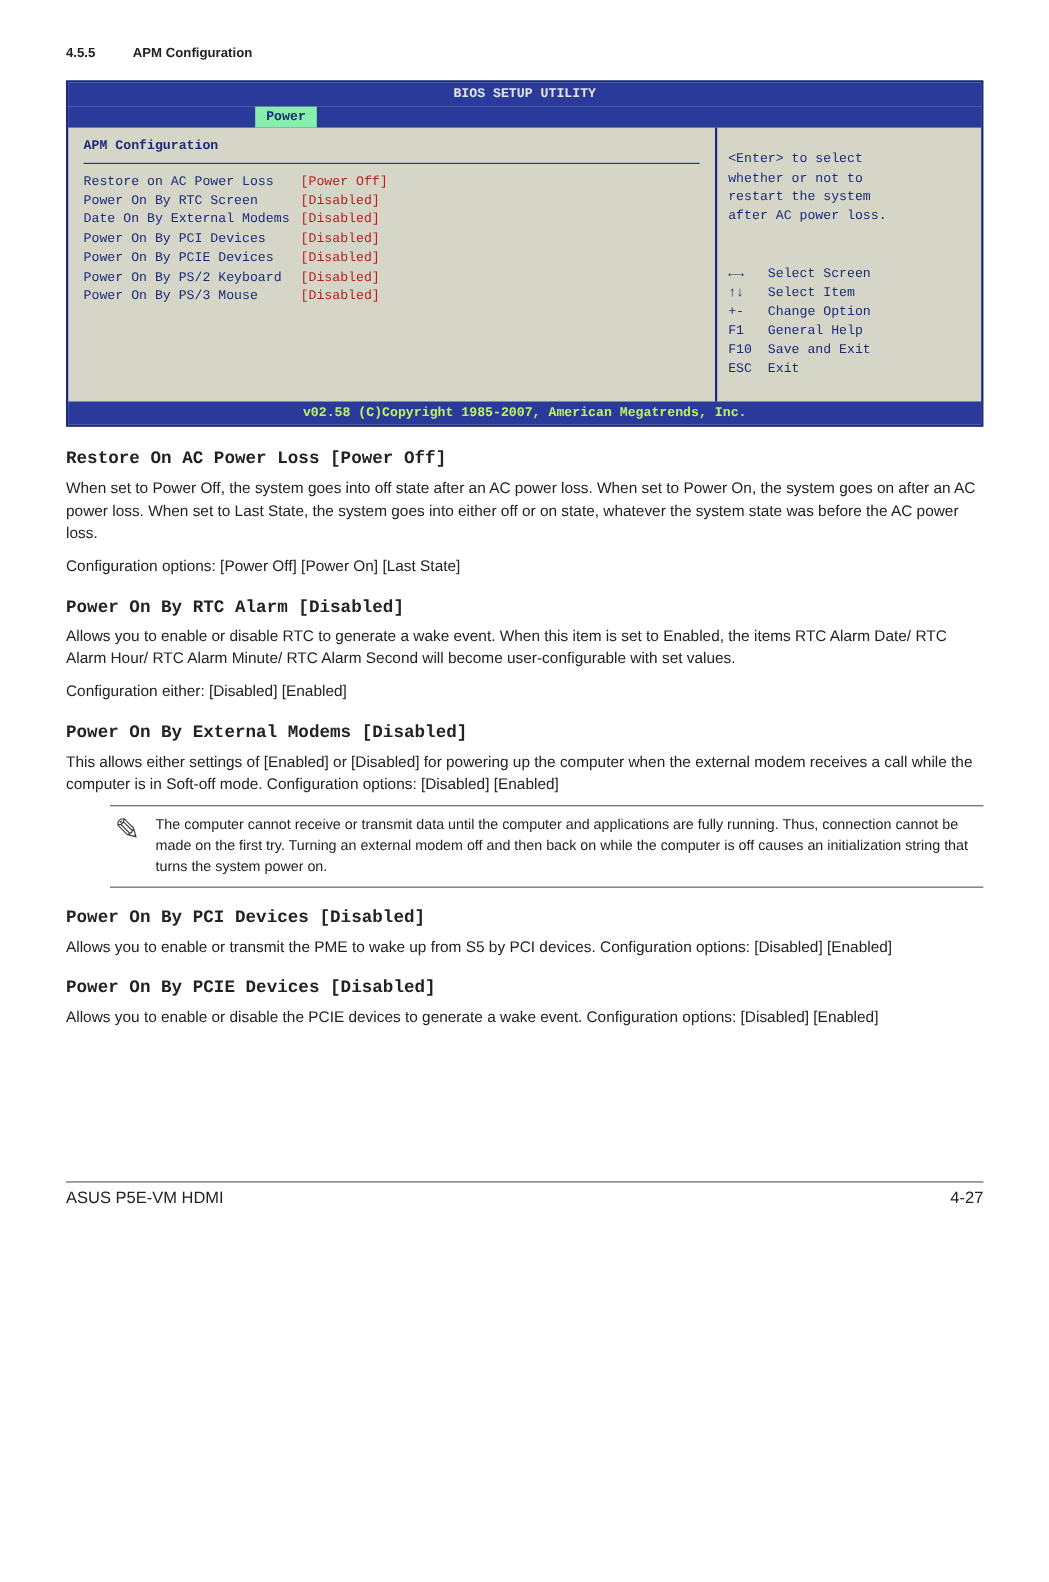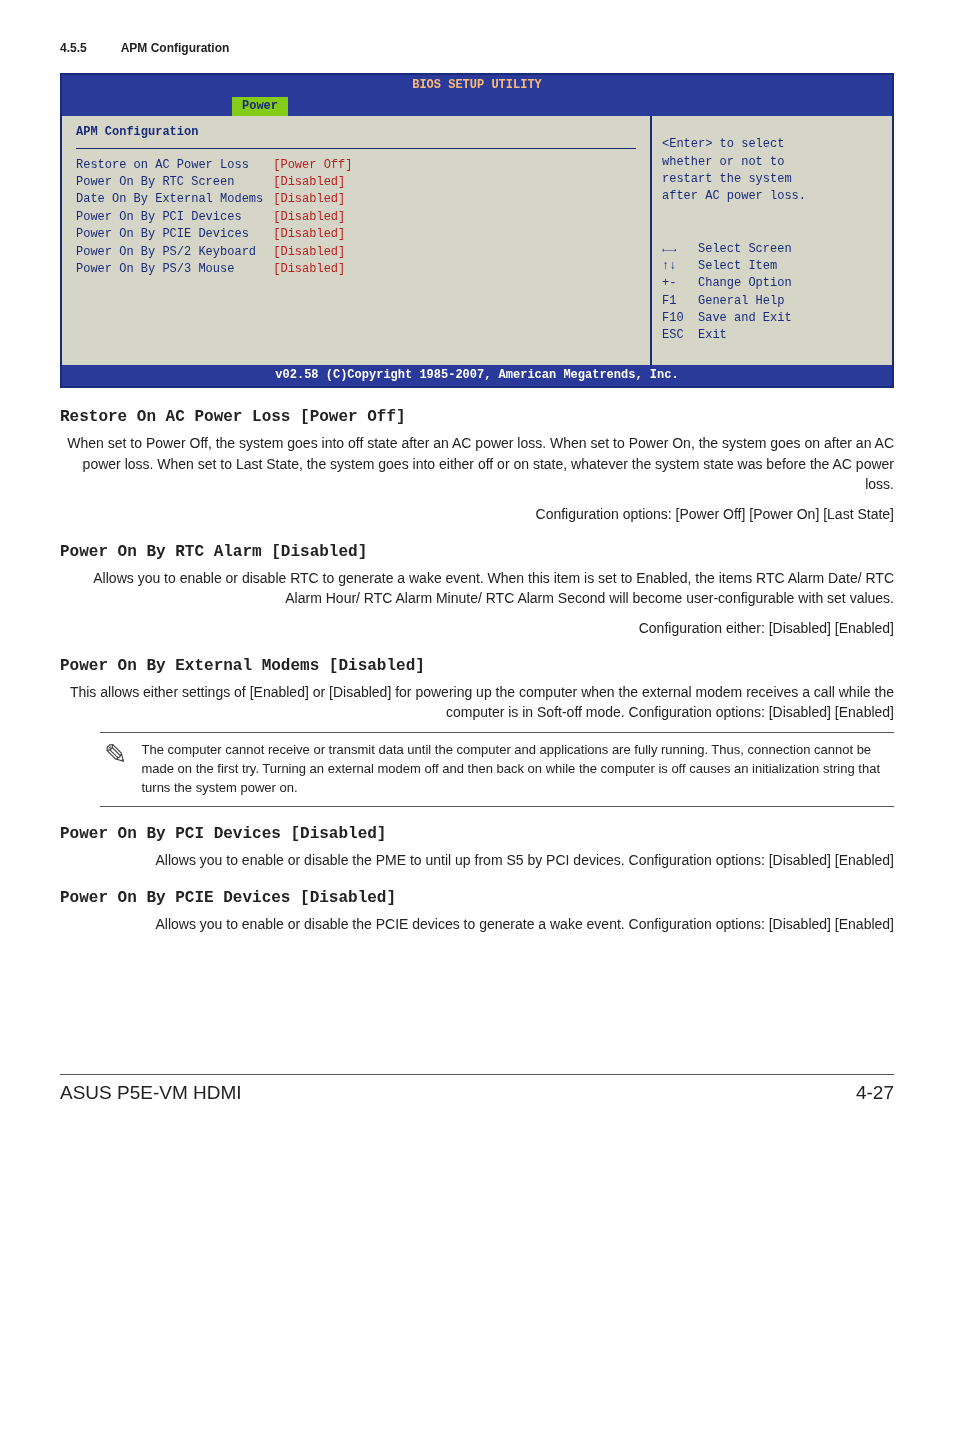--- a/index.html
+++ b/index.html
@@ -26,33 +26,33 @@
   }
   .bios-box {
     border: 2px solid #1a2a7a;
     background: #d6d6c8;
     font-family: "Courier New", monospace;
     font-size: 12px;
     margin-bottom: 18px;
   }
   .bios-titlebar {
     background: #2a3a9a;
-    color: #fdba74;
+    color: #e5e5e5;
     text-align: center;
     padding: 2px 0;
     font-weight: bold;
   }
   .bios-tabs {
     background: #2a3a9a;
     color: #fff;
     padding: 0 0 0 170px;
   }
   .bios-tabs span {
     display: inline-block;
-    background: #84cc16;
+    background: #86efac;
     color: #1a2a7a;
     padding: 1px 10px;
     font-weight: bold;
   }
   .bios-body { display:flex; }
   .bios-left {
     flex: 1;
     padding: 8px 14px;
     border-right: 2px solid #1a2a7a;
     color: #1a2a7a;
@@ -69,21 +69,21 @@
   .bios-labels { color:#1a2a7a; }
   .bios-values { color:#b91c1c; margin-left: 10px; }
   .bios-right {
     width: 220px;
     padding: 20px 10px;
     color: #1a2a7a;
     white-space: pre;
   }
   .bios-footer {
     background:#2a3a9a;
-    color:#ffffff;
+    color:#bef264;
     text-align:center;
     padding:2px 0;
     font-weight:bold;
   }
   .note-row {
     display:flex;
     align-items:flex-start;
     border-top:1px solid #555;
     border-bottom:1px solid #555;
     padding:8px 0;
@@ -95,23 +95,23 @@
     margin: 0 14px 0 4px;
     line-height:1;
     color:#444;
   }
   .footer-line {
     border-top:1px solid #555;
     margin-top:140px;
     padding-top:4px;
     display:flex;
     justify-content:space-between;
-    font-size:19px;
+    font-size:15px;
   }
-  p { margin: 2px 0 10px 0; text-align: right; }
+  p { margin: 2px 0 10px 0; }
 </style>
 </head>
 <body>
 
 <h1>
   <span class="num">4.5.5</span><span>APM Configuration</span>
 </h1>
 
 <div class="bios-box">
   <div class="bios-titlebar">BIOS SETUP UTILITY</div>
@@ -162,21 +162,21 @@
 
 <h2>Power On By External Modems [Disabled]</h2>
 <p>This allows either settings of [Enabled] or [Disabled] for powering up the computer when the external modem receives a call while the computer is in Soft-off mode. Configuration options: [Disabled] [Enabled]</p>
 
 <div class="note-row">
   <div class="note-icon">✎</div>
   <div>The computer cannot receive or transmit data until the computer and applications are fully running. Thus, connection cannot be made on the first try. Turning an external modem off and then back on while the computer is off causes an initialization string that turns the system power on.</div>
 </div>
 
 <h2>Power On By PCI Devices [Disabled]</h2>
-<p>Allows you to enable or disable the PME to until up from S5 by PCI devices. Configuration options: [Disabled] [Enabled]</p>
+<p>Allows you to enable or transmit the PME to wake up from S5 by PCI devices. Configuration options: [Disabled] [Enabled]</p>
 
 <h2>Power On By PCIE Devices [Disabled]</h2>
 <p>Allows you to enable or disable the PCIE devices to generate a wake event. Configuration options: [Disabled] [Enabled]</p>
 
 <div class="footer-line">
   <span>ASUS P5E-VM HDMI</span>
   <span>4-27</span>
 </div>
 
 </body></html>

